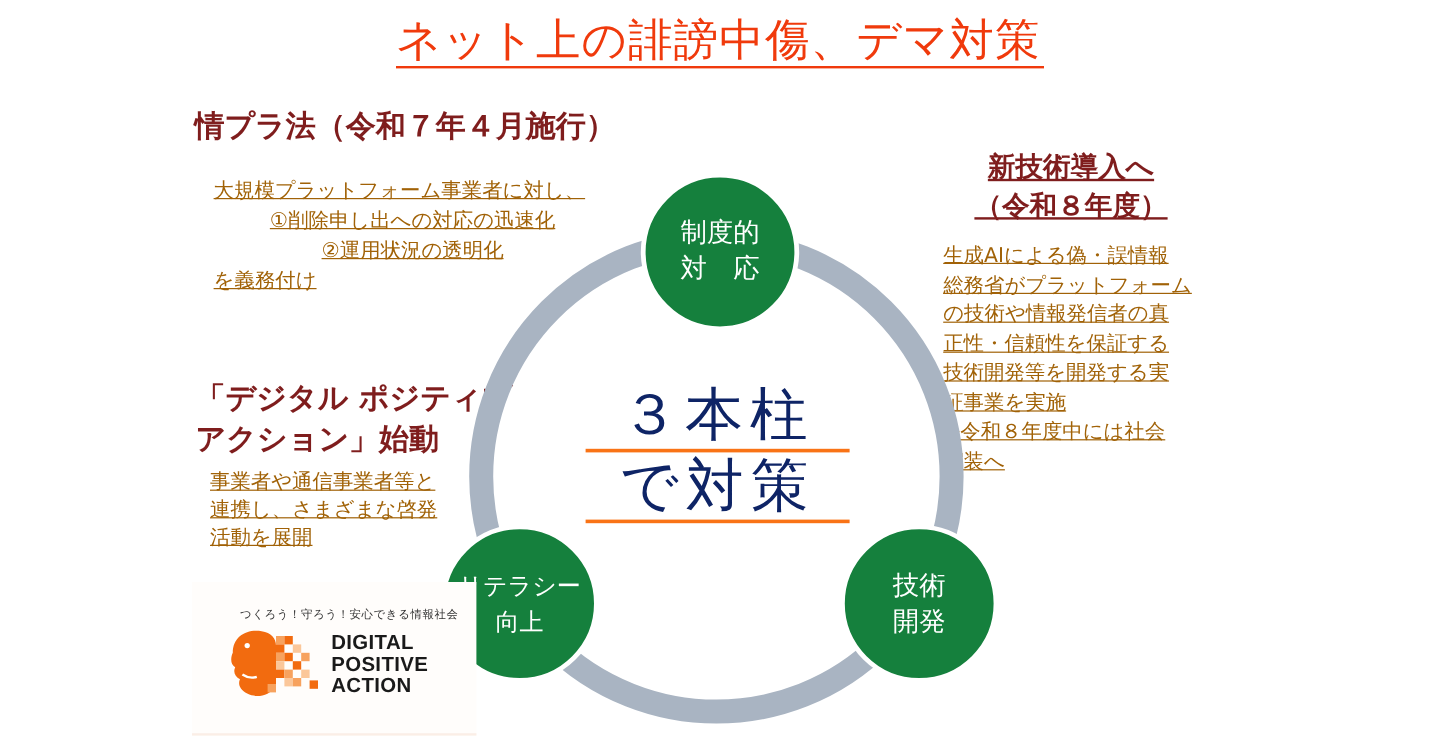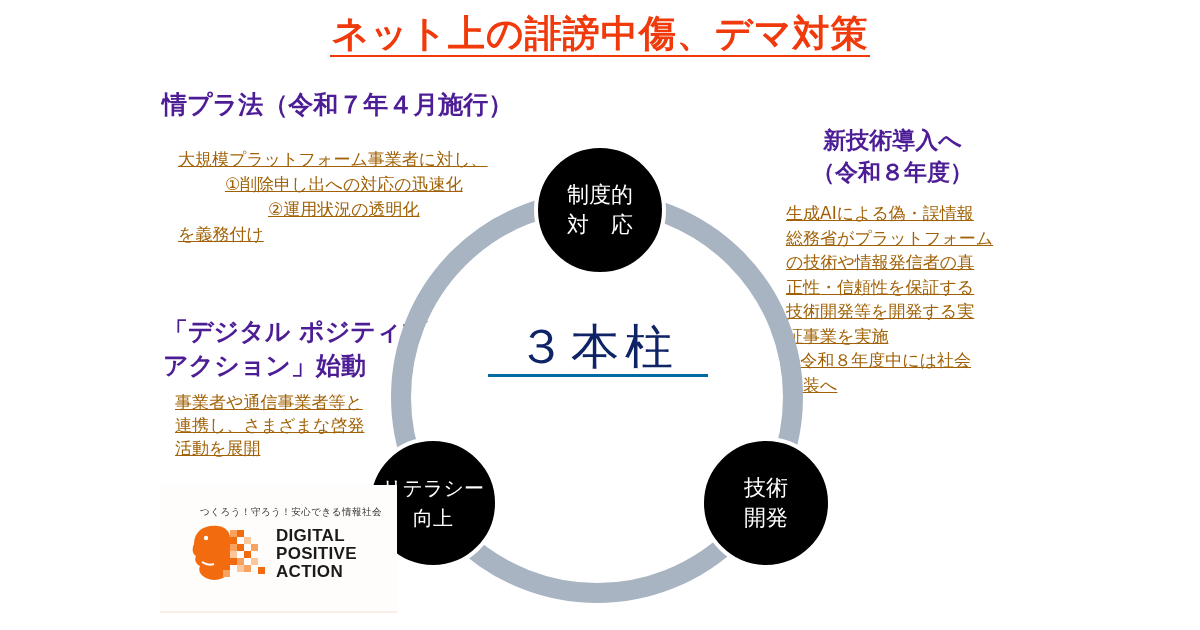--- a/index.html
+++ b/index.html
@@ -5,54 +5,54 @@
   html, body { margin: 0; padding: 0; }
   body {
     width: 1200px; height: 630px; overflow: hidden;
     background: #ffffff; position: relative;
     font-family: "DejaVu Sans", "Liberation Sans", sans-serif;
     color: #1a1a1a;
   }
   .abs { position: absolute; }
   .title {
     left: 330px; top: 12px; width: 540px; height: 44px;
-    font-size: 37px; font-weight: bold; color: #f03a0c;
-    text-align: center; line-height: 44px; letter-spacing: 1px;
+    font-size: 37px; font-weight: normal; color: #f03a0c;
+    text-align: left; line-height: 44px; letter-spacing: 1px;
     white-space: nowrap;
   }
   .title-underline {
     left: 330px; top: 55px; width: 540px; height: 2px; background: #f03a0c;
   }
   .heading {
-    color: #4c1d95; font-weight: bold; white-space: nowrap;
+    color: #7f1d1d; font-weight: bold; white-space: nowrap;
   }
   .h-left1 { left: 162px; top: 88px; font-size: 25px; line-height: 34px; }
   .body-text { font-size: 17px; line-height: 25px; color: #a16207; white-space: nowrap; text-decoration: underline; }
   .b-left1 { left: 178px; top: 147px; }
   .b-left1 .indent { padding-left: 22px; text-align: center; }
   .h-left2 { left: 163px; top: 315px; font-size: 25px; line-height: 34px; }
   .b-left2 { left: 175px; top: 391px; line-height: 23px; }
-  .h-right { left: 790px; top: 124px; font-size: 23px; line-height: 32px; text-align: center; width: 205px; }
+  .h-right { left: 790px; top: 124px; font-size: 23px; line-height: 32px; text-align: center; width: 205px; text-decoration: underline; }
   .b-right { left: 786px; top: 201px; line-height: 24.5px; font-size: 17px; }
   .pillar {
     width: 124px; height: 124px; border-radius: 50%;
-    background: #000000; border: 4px solid #ffffff;
+    background: #15803d; border: 4px solid #ffffff;
     display: flex; flex-direction: column; align-items: center; justify-content: center;
     color: #ffffff; font-size: 22px; line-height: 30px; text-align: center;
   }
   .p-top { left: 534px; top: 144px; }
   .p-left { left: 367px; top: 437px; }
   .p-right { left: 700px; top: 437px; font-family: Liberation Serif, serif; }
   .p-left .lbl { font-size: 20px; }
   .center-text {
     left: 488px; top: 318px; width: 220px;
     color: #0e2466; font-size: 48px; line-height: 56px; text-align: center;
   }
   .center-line {
-    display: block; border-bottom: 3px solid #0369a1; padding-bottom: 0px; 
+    display: block; border-bottom: 3px solid #f97316; padding-bottom: 0px; 
     letter-spacing: 6px;
   }
 
   
   .logo-box {
     left: 160px; top: 485px; width: 237px; height: 126px;
     background: #fffdfb; border-bottom: 2px solid #fbeee6;
   }
   .logo-tag {
     left: 190px; top: 506px; font-size: 9.5px; color: #333; white-space: nowrap; letter-spacing: 0.5px; margin-left: 10px;
@@ -101,20 +101,21 @@
   <div>→令和８年度中には社会</div>
   <div>実装へ</div>
 </div>
 
 <svg class="abs" style="left:0;top:0;" width="1200" height="630">
   <circle cx="597" cy="397" r="196" fill="none" stroke="#a9b4c2" stroke-width="20"></circle>
 </svg>
 
 <div class="abs center-text">
   <span class="center-line">３本柱</span>
+  <span class="center-line">で対策</span>
 </div>
 
 <div class="abs pillar p-top">
   <div class="lbl">制度的</div>
   <div class="lbl">対　応</div>
 </div>
 <div class="abs pillar p-left">
   <div class="lbl">リテラシー</div>
   <div class="lbl">向上</div>
 </div>

